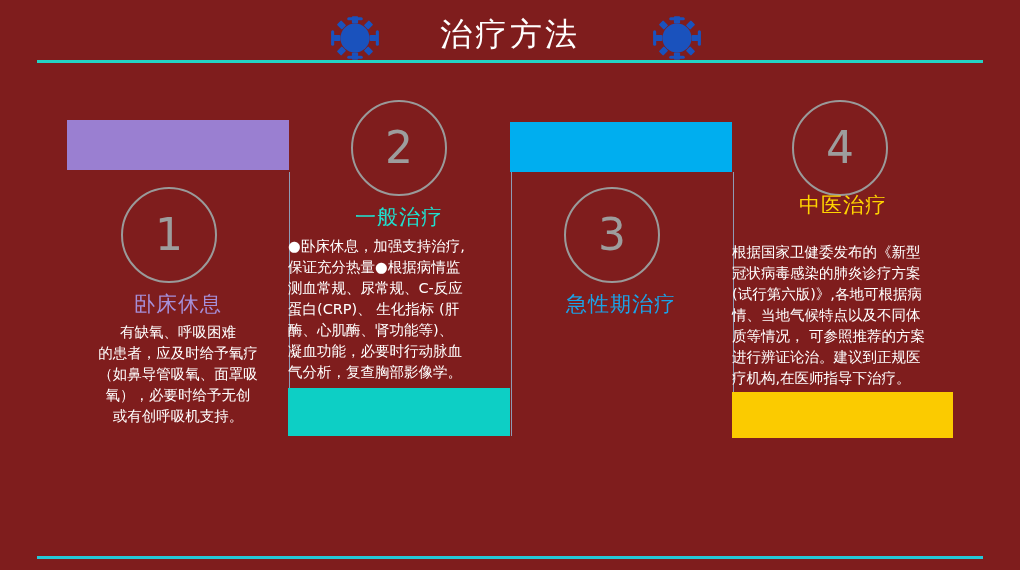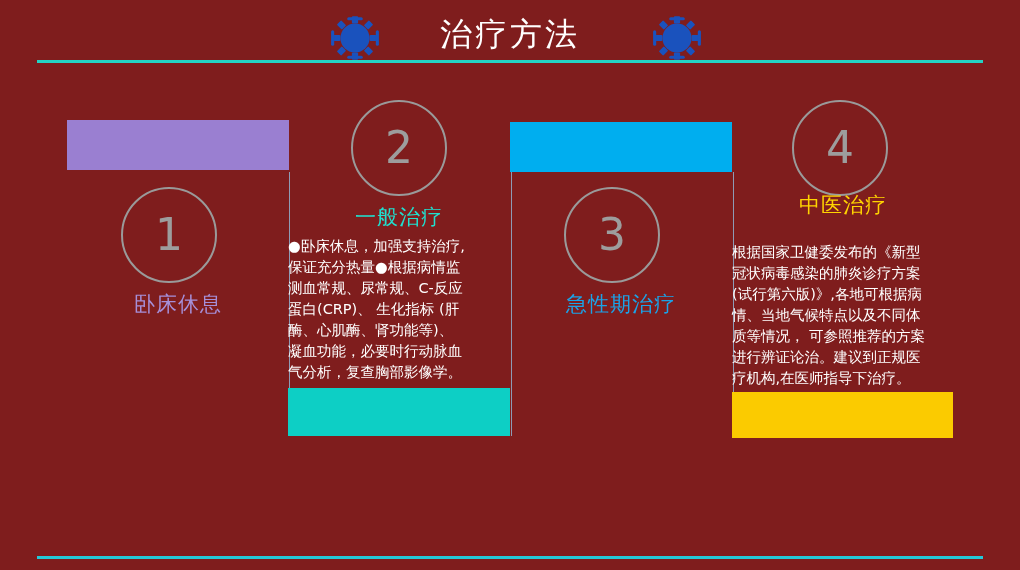--- a/index.html
+++ b/index.html
@@ -161,20 +161,25 @@
       </g>
     </svg>
 
     <div id="page-title">治疗方法</div>
     <div id="title-rule"></div>
   </div>
 
   <div class="cap" id="cap-1"></div>
   <div class="circle" id="circle-1">1</div>
   <div class="col-title" id="title-1">卧床休息</div>
+  <div class="col-body" id="body-1">有缺氧、呼吸困难
+的患者，应及时给予氧疗
+（如鼻导管吸氧、面罩吸
+氧），必要时给予无创
+或有创呼吸机支持。</div>
   <div class="col-divider" id="div-1"></div>
 
   <div class="circle" id="circle-2">2</div>
   <div class="col-title" id="title-2">一般治疗</div>
   <div class="col-body" id="body-2">●卧床休息，加强支持治疗,
 保证充分热量●根据病情监
 测血常规、尿常规、C-反应
 蛋白(CRP)、 生化指标 (肝
 酶、心肌酶、肾功能等)、
 凝血功能，必要时行动脉血

